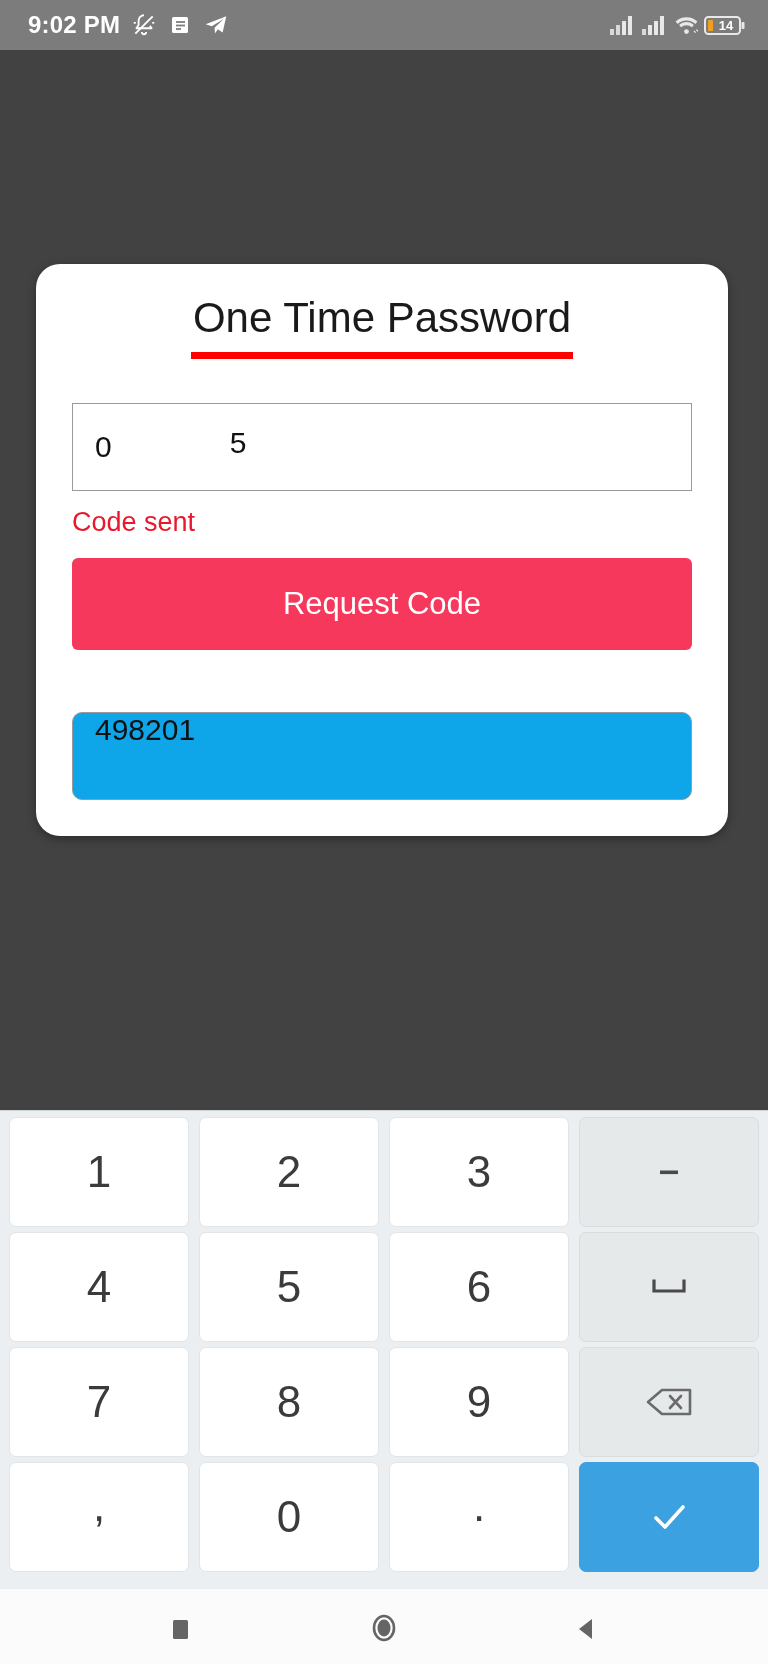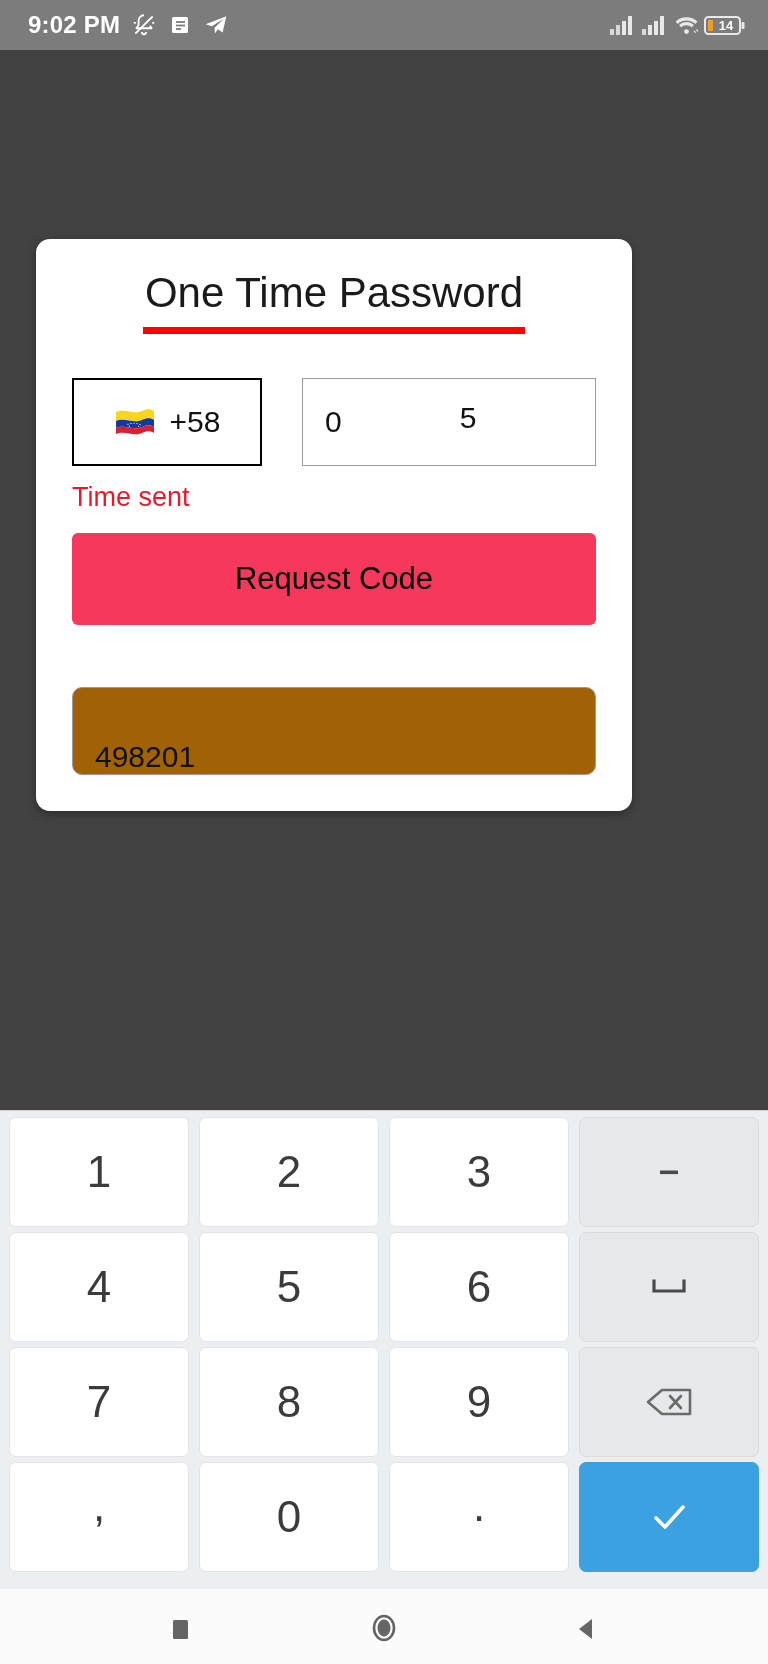--- a/index.html
+++ b/index.html
@@ -57,24 +57,24 @@
     top: 50px; left: 0;
     width: 768px;
     height: 1060px;
     background: #424242;
   }
 
   
   #dialog {
     position: absolute;
     left: 36px;
-    top: 239px;
-    width: 596px;
+    top: 264px;
+    width: 692px;
     background: #ffffff;
-    border-radius: 14px;
+    border-radius: 24px;
     box-shadow: 0 3px 10px rgba(0,0,0,.35);
     box-sizing: border-box;
     padding: 30px 36px 36px 36px;
   }
   #dialog-title-wrap {
     text-align: center;
   }
   #dialog-title {
     display: inline-block;
     font-size: 42px;
@@ -151,40 +151,40 @@
     line-height: 1;
   }
 
   .primary-btn {
     margin-top: 22px;
     width: 100%;
     height: 92px;
     background: #f5385c;
     border: none;
     border-radius: 6px;
-    color: #000000;
+    color: #ffffff;
     font-size: 31px;
     font-family: "Liberation Sans", sans-serif;
     cursor: pointer;
     display: flex;
     align-items: center;
     justify-content: center;
     box-sizing: border-box;
   }
 
   #otp-field {
     margin-top: 62px;
     width: 100%;
     height: 88px;
     border: 1.5px solid #9a9a9a;
     border-radius: 10px;
-    background: #a16207;
-    box-sizing: border-box;
-    display: flex;
-    align-items: flex-end;
+    background: #0ea5e9;
+    box-sizing: border-box;
+    display: flex;
+    align-items: flex-start;
     padding: 0 22px;
   }
   #otp-value {
     font-size: 30px;
     color: #111;
   }
   #confirm-btn {
     margin-top: 26px;
   }
 
@@ -327,49 +327,32 @@
   <div id="app-area"></div>
 
   <div id="dialog">
 
     <div id="dialog-title-wrap">
       <div id="dialog-title">One Time Password</div>
     </div>
 
     <div id="phone-row">
 
-      <div id="country-box">
-        <svg id="flag-icon" viewBox="0 0 42 32">
-          <path d="M2 6 C10 2, 20 9, 28 5 C33 2.5, 37 3, 40 5 L40 14 C37 12, 33 11.5, 28 14 C20 18, 10 11, 2 15 Z" fill="#f9d616"></path>
-          <path d="M2 15 C10 11, 20 18, 28 14 C33 11.5, 37 12, 40 14 L40 21 C37 19, 33 18.5, 28 21 C20 25, 10 18, 2 22 Z" fill="#11399e"></path>
-          <path d="M2 22 C10 18, 20 25, 28 21 C33 18.5, 37 19, 40 21 L40 27 C37 25, 33 24.5, 28 27 C20 31, 10 24, 2 28 Z" fill="#d8202e"></path>
-          <g fill="#ffffff">
-            <circle cx="14" cy="18.2" r=".6"></circle>
-              <circle cx="17" cy="17.4" r=".6"></circle>
-            <circle cx="20" cy="17.2" r=".6"></circle>
-              <circle cx="23" cy="17.6" r=".6"></circle>
-            <circle cx="26" cy="18.4" r=".6"></circle>
-              <circle cx="15.4" cy="20.2" r=".6"></circle>
-            <circle cx="24.6" cy="20.3" r=".6"></circle>
-          </g>
-        </svg>
-        <span id="country-code">+58</span>
-      </div>
 
       <div id="phone-field">
         <span id="phone-value">
           <span class="ph-d">0</span>
           <span style="display:inline-block;width:118px"></span>
           <span class="ph-d ph-clip">5</span>
         </span>
       </div>
 
     </div>
 
-    <div id="code-sent">Time sent</div>
+    <div id="code-sent">Code sent</div>
 
     <button class="primary-btn" id="request-code-btn">Request Code</button>
 
     <div id="otp-field">
       <span id="otp-value">498201</span>
     </div>
 
 
   </div>
 

